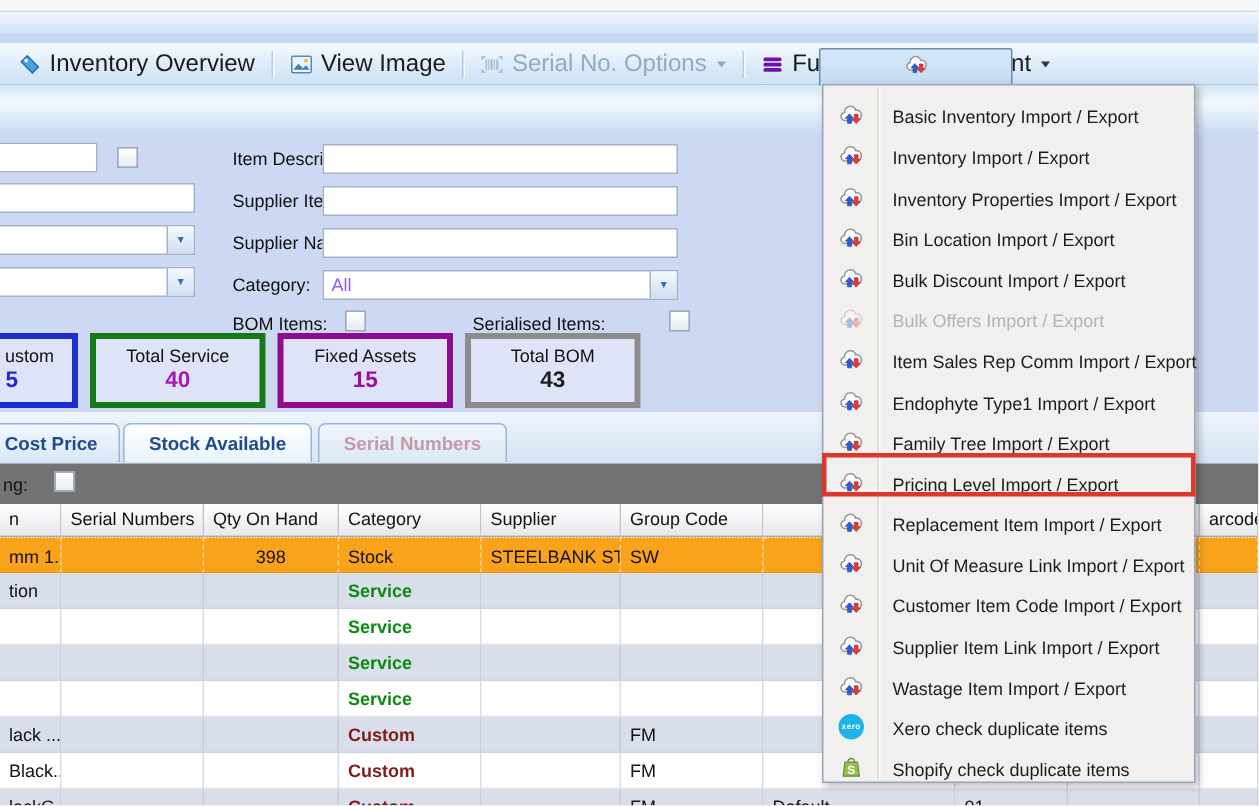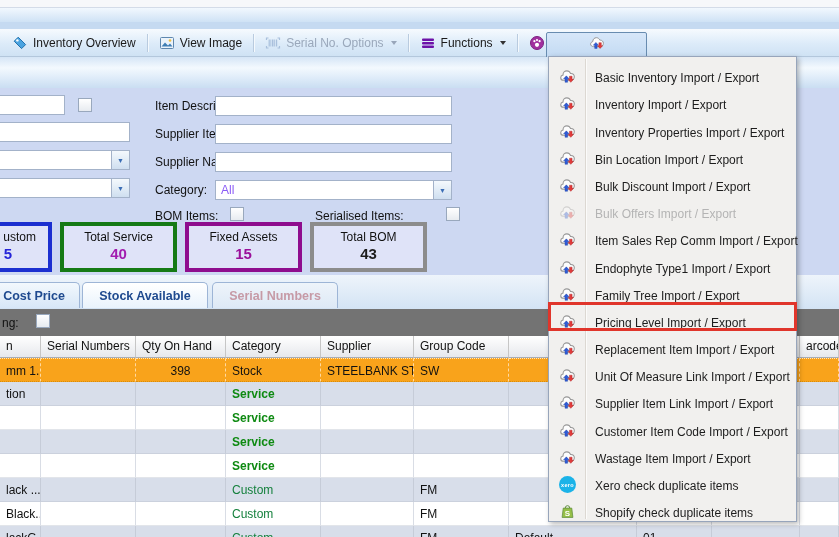--- a/index.html
+++ b/index.html
@@ -8,21 +8,21 @@
   .layer{position:absolute;left:0;right:0;}
 
   
   .strip-a{top:0;height:7px;background:#f7f8fa;border-bottom:1px solid #d4dce8;}
   .strip-b{top:8px;height:14px;background:linear-gradient(#f2f8fe,#cfe2f5);}
   .strip-c{top:22px;height:7px;background:#c5daf1;}
 
   
   .toolbar{top:29px;height:27px;background:linear-gradient(#f6fafe,#dcebf9 55%,#cfe2f4);
            border-bottom:1px solid #b3c7dc;display:flex;align-items:center;padding:0 4px;}
-  .tbtn{display:flex;align-items:center;gap:5px;padding:3px 8px;font-size:12px;color:#1a1a1a;
+  .tbtn{display:flex;align-items:center;gap:5px;padding:3px 8px;font-size:16px;color:#1a1a1a;
         border-radius:2px;white-space:nowrap;cursor:default;}
   .tbtn.disabled{color:#9aa8bb;}
   .tbtn.pressed{position:absolute;left:546px;top:3px;background:linear-gradient(#d7e7f9,#aecdec);
         border:1px solid #688cb0;padding:2px 8px;flex-direction:column;}
   .tsep{width:1px;height:18px;background:#b9cbdf;box-shadow:1px 0 0 #f4f9fd;margin:0 3px;}
   .caret{width:0;height:0;border-left:3.5px solid transparent;border-right:3.5px solid transparent;
          border-top:4px solid #333;margin-left:2px;}
   .disabled .caret{border-top-color:#98a6ba;}
   .ticon{width:16px;height:16px;flex:0 0 16px;}
 
@@ -73,21 +73,21 @@
   .thead{height:22px;}
   .hc{background:linear-gradient(#ffffff,#e6e8ec);border-right:1px solid #c6c6c6;border-bottom:1px solid #a8adb5;
       font-size:12px;color:#111;padding:3px 0 0 6px;white-space:nowrap;overflow:hidden;box-sizing:border-box;}
   .tc{font-size:12px;color:#111;padding:5px 0 0 6px;white-space:nowrap;overflow:hidden;box-sizing:border-box;
       border-right:1px solid #d9dde5;border-bottom:1px solid #e2e5ea;}
   .row-alt .tc{background:#d8deea;border-right-color:#c6ccd8;border-bottom-color:#cbd1dd;}
   .row-orange .tc{background:#f9a31b;border-right:1px dashed #ffd9a0;border-top:1px dotted #fde7c4;
       border-bottom:1px dotted #d88d0c;}
   .tc.num{text-align:center;padding-left:0;}
   .cat-service{color:#0e8a12;font-weight:bold;}
-  .cat-custom{color:#15803d;}
+  .cat-custom{color:#7f1d1d;font-weight:bold;}
   .cat-stock{color:#111;}
 
   
   .menu{position:absolute;left:548px;top:56px;width:249px;height:466px;background:#f1f0ee;
         border:1px solid #97a5bb;box-shadow:2px 2px 5px rgba(0,0,0,.28);z-index:20;box-sizing:border-box;
         padding-top:1px;}
   .menu::before{content:"";position:absolute;left:36px;top:2px;bottom:2px;width:1px;background:#dcd8d2;
         box-shadow:1px 0 0 #fbfbfa;}
   .mi{height:27.2px;display:flex;align-items:flex-end;padding-left:10px;position:relative;}
   .mi .mlab{font-size:12px;color:#1d1d1d;margin-left:19px;white-space:nowrap;}
@@ -454,27 +454,27 @@
     <div class="mi">
       <svg class="micon">
           <use href="#ic-cloud"></use>
         </svg>
       <span class="mlab">Unit Of Measure Link Import / Export</span>
     </div>
     <div class="mi">
       <svg class="micon">
           <use href="#ic-cloud"></use>
         </svg>
+      <span class="mlab">Customer Item Code Import / Export</span>
+    </div>
+    <div class="mi">
+      <svg class="micon">
+          <use href="#ic-cloud"></use>
+        </svg>
       <span class="mlab">Supplier Item Link Import / Export</span>
-    </div>
-    <div class="mi">
-      <svg class="micon">
-          <use href="#ic-cloud"></use>
-        </svg>
-      <span class="mlab">Customer Item Code Import / Export</span>
     </div>
     <div class="mi">
       <svg class="micon">
           <use href="#ic-cloud"></use>
         </svg>
       <span class="mlab">Wastage Item Import / Export</span>
     </div>
     <div class="mi">
       <span class="xero-badge">xero</span>
       <span class="mlab">Xero check duplicate items</span>

